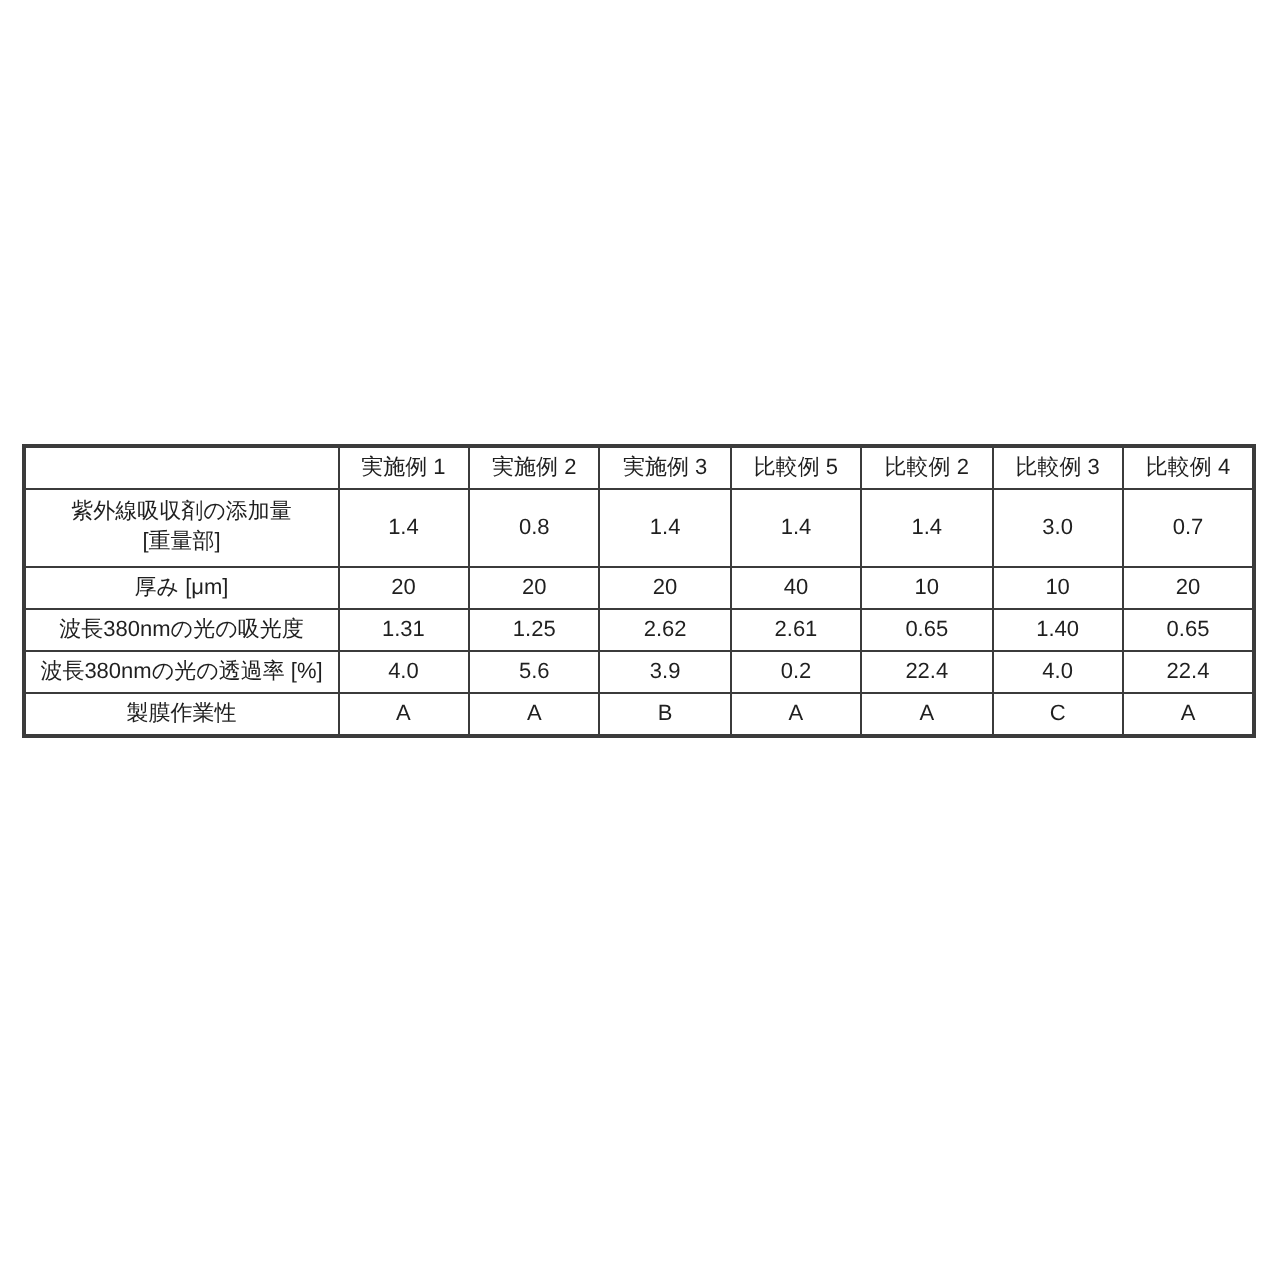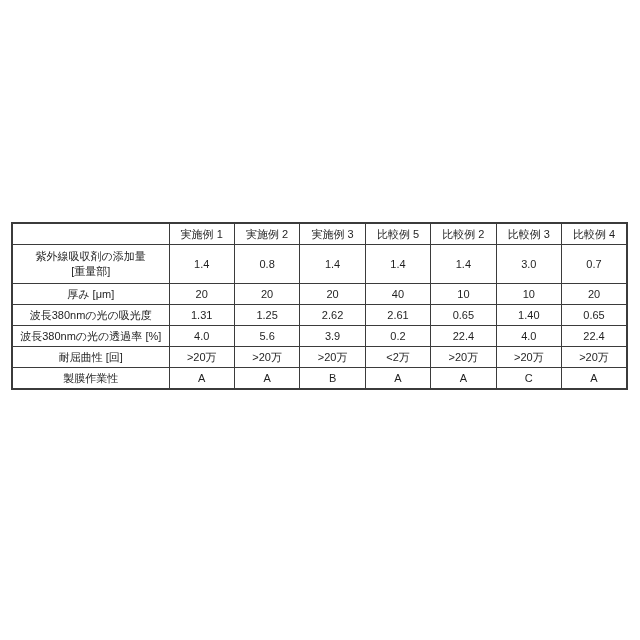--- a/index.html
+++ b/index.html
@@ -111,30 +111,20 @@
           <th class="row-label">波長380nmの光の透過率 [%]</th>
           <td>4.0</td>
           <td>5.6</td>
           <td>3.9</td>
           <td>0.2</td>
           <td>22.4</td>
           <td>4.0</td>
           <td>22.4</td>
         </tr>
         <tr>
-          <th class="row-label">耐屈曲性 [回]</th>
-          <td>&gt;20万</td>
-          <td>&gt;20万</td>
-          <td>&gt;20万</td>
-          <td>&lt;2万</td>
-          <td>&gt;20万</td>
-          <td>&gt;20万</td>
-          <td>&gt;20万</td>
-        </tr>
-        <tr>
           <th class="row-label">製膜作業性</th>
           <td>A</td>
           <td>A</td>
           <td>B</td>
           <td>A</td>
           <td>A</td>
           <td>C</td>
           <td>A</td>
         </tr>
       </tbody>

